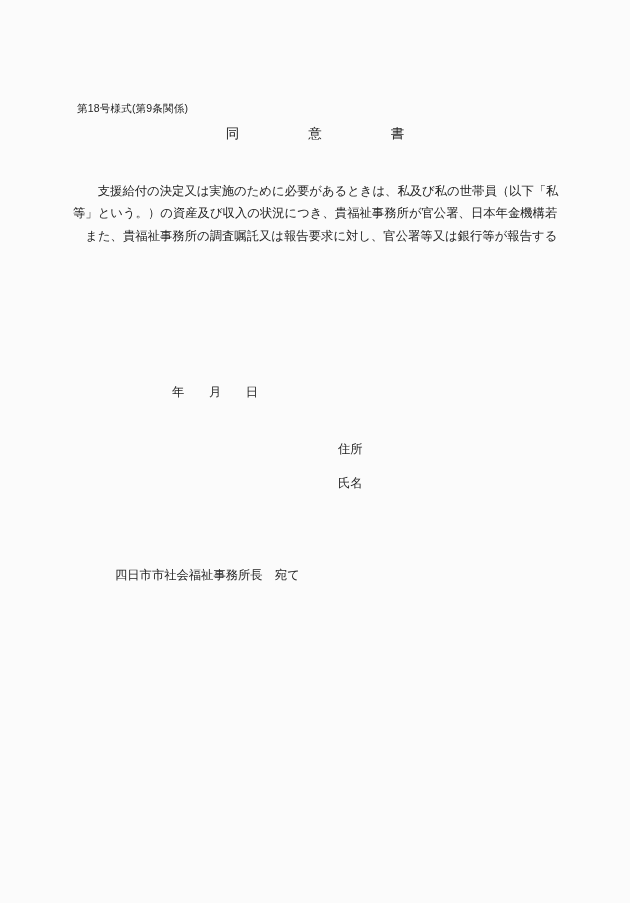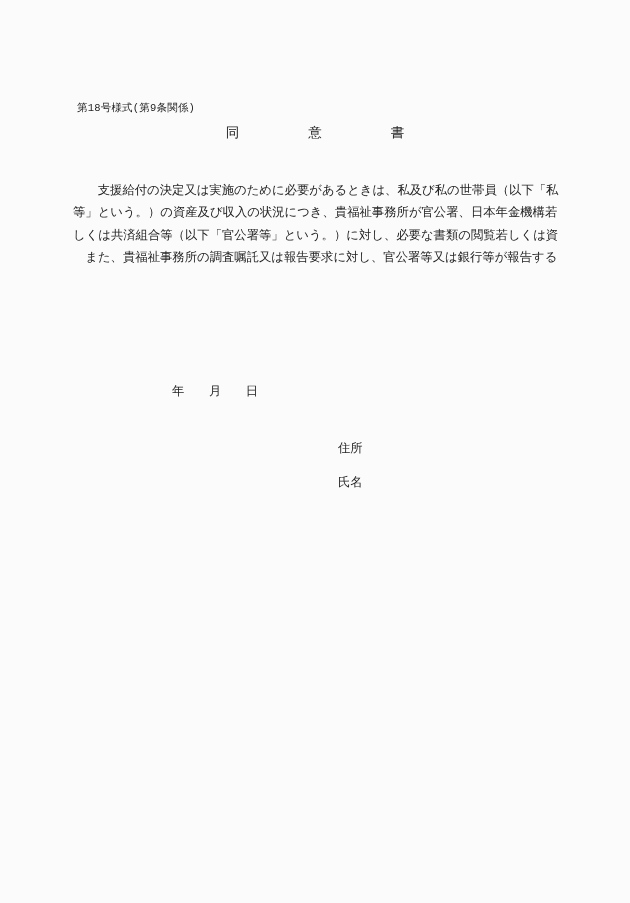--- a/index.html
+++ b/index.html
@@ -6,21 +6,21 @@
     margin: 0;
     padding: 0;
     background: #fbfbfb;
   }
   .page {
     position: relative;
     width: 630px;
     height: 743px;
     background: #fbfbfb;
     color: #242424;
-    font-family: Liberation Mono, monospace;
+    font-family: Liberation Sans, sans-serif;
     overflow: hidden;
   }
   .form-number {
     position: absolute;
     left: 77px;
     top: 101px;
     font-size: 10.5px;
     line-height: 14px;
     letter-spacing: 0.2px;
     white-space: pre;
@@ -89,24 +89,24 @@
 
   <div class="doc-title">
     <span>同</span>
     <span>意</span>
     <span>書</span>
   </div>
 
   <div class="body-text">
     <div class="body-line">　　支援給付の決定又は実施のために必要があるときは、私及び私の世帯員（以下「私</div>
     <div class="body-line">等」という。）の資産及び収入の状況につき、貴福祉事務所が官公署、日本年金機構若</div>
-    <div class="body-line">しくは共済組合等（以下「官公署等」という。）に対し、必要な書類の閲覧若しくは資</div>
     <div class="body-line">　また、貴福祉事務所の調査嘱託又は報告要求に対し、官公署等又は銀行等が報告する</div>
   </div>
 
   <div class="date-line">年　　月　　日</div>
 
   <div class="address-label">住所</div>
 
   <div class="name-label">氏名</div>
 
+  <div class="recipient">四日市市社会福祉事務所長　宛て</div>
 
 </div>
 
 </body></html>

